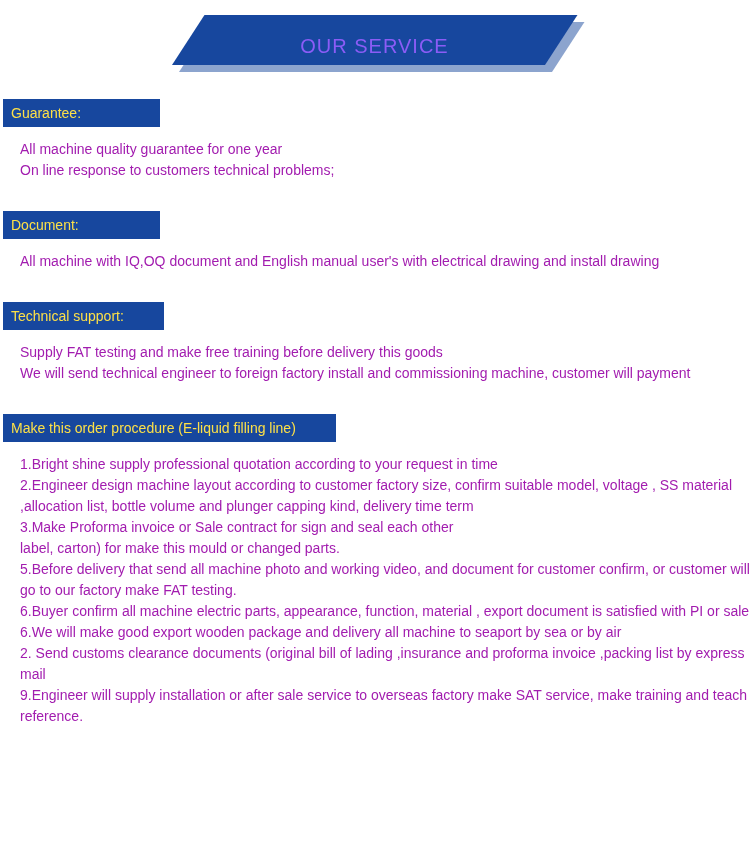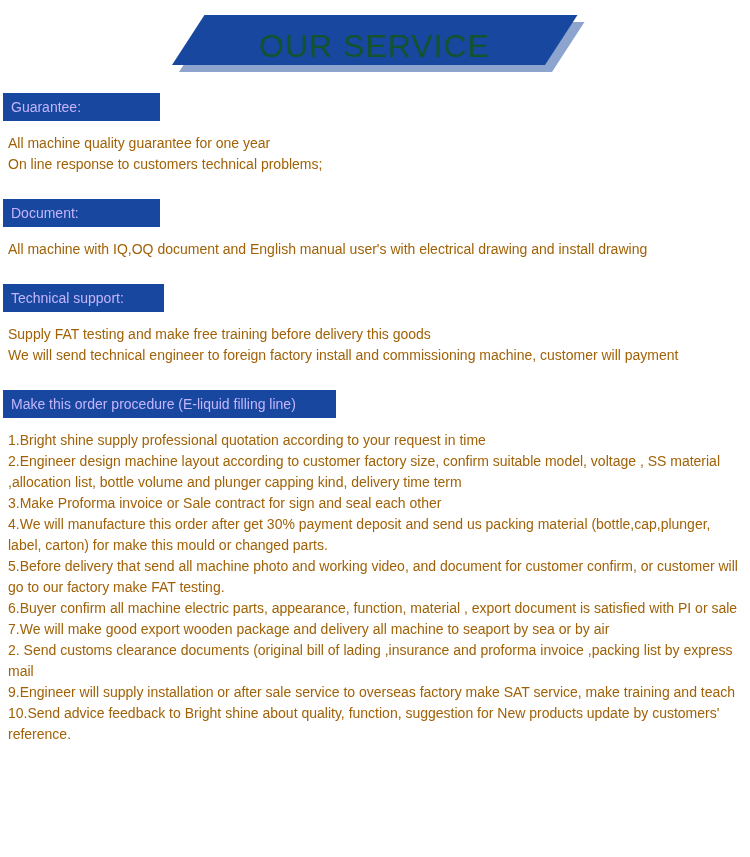--- a/index.html
+++ b/index.html
@@ -34,47 +34,48 @@
     transform: skewX(-33deg);
     transform-origin: 0 100%;
   }
   .banner-title {
     position: absolute;
     left: 188px; top: 15px;
     width: 373px; height: 62px;
     display: flex;
     align-items: center;
     justify-content: center;
-    color: #14532d;
-    font-size: 32px;
+    color: #8b5cf6;
+    font-size: 20px;
     letter-spacing: 1px;
     white-space: nowrap;
   }
 
   
   .sections { padding-top: 21px; }
   .section { margin-bottom: 24px; }
   .heading-row { margin-bottom: 12px; }
   .section-heading {
     display: inline-block;
     min-width: 157px;
     margin-left: 3px;
     background: #17479e;
-    color: #c4b5fd;
+    color: #fde047;
     font-size: 14px;
     line-height: 28px;
     height: 28px;
     padding: 0 40px 0 8px;
     white-space: nowrap;
+    margin-top: 6px;
   }
   .section-body {
-    padding-left: 8px;
+    padding-left: 20px;
     font-size: 14px;
     line-height: 21px;
-    color: #a16207;
+    color: #a21caf;
   }
   .body-line { white-space: nowrap; }
 </style>
 </head>
 <body>
 
 <div class="page">
 
   <div class="banner-area">
     <div class="banner-shadow"></div>
@@ -114,28 +115,26 @@
 
   <section class="section">
     <div class="heading-row">
       <div class="section-heading">Make this order procedure (E-liquid filling line)</div>
     </div>
     <div class="section-body">
           <div class="body-line">1.Bright shine supply professional quotation according to your request in time</div>
           <div class="body-line">2.Engineer design machine layout according to customer factory size, confirm suitable model, voltage , SS material</div>
           <div class="body-line">,allocation list, bottle volume and plunger capping kind, delivery time term</div>
           <div class="body-line">3.Make Proforma invoice or Sale contract for sign and seal each other</div>
-          <div class="body-line">4.We will manufacture this order after get 30% payment deposit and send us packing material (bottle,cap,plunger,</div>
           <div class="body-line">label, carton) for make this mould or changed parts.</div>
           <div class="body-line">5.Before delivery that send all machine photo and working video, and document for customer confirm, or customer will</div>
           <div class="body-line">go to our factory make FAT testing.</div>
           <div class="body-line">6.Buyer confirm all machine electric parts, appearance, function, material , export document is satisfied with PI or sale</div>
-          <div class="body-line">7.We will make good export wooden package and delivery all machine to seaport by sea or by air</div>
+          <div class="body-line">6.We will make good export wooden package and delivery all machine to seaport by sea or by air</div>
           <div class="body-line">2. Send customs clearance documents (original bill of lading ,insurance and proforma invoice ,packing list by express</div>
           <div class="body-line">mail</div>
           <div class="body-line">9.Engineer will supply installation or after sale service to overseas factory make SAT service, make training and teach</div>
-          <div class="body-line">10.Send advice feedback to Bright shine about quality, function, suggestion for New products update by customers'</div>
           <div class="body-line">reference.</div>
         </div>
   </section>
 </div>
 
 </div>
 
 </body></html>

